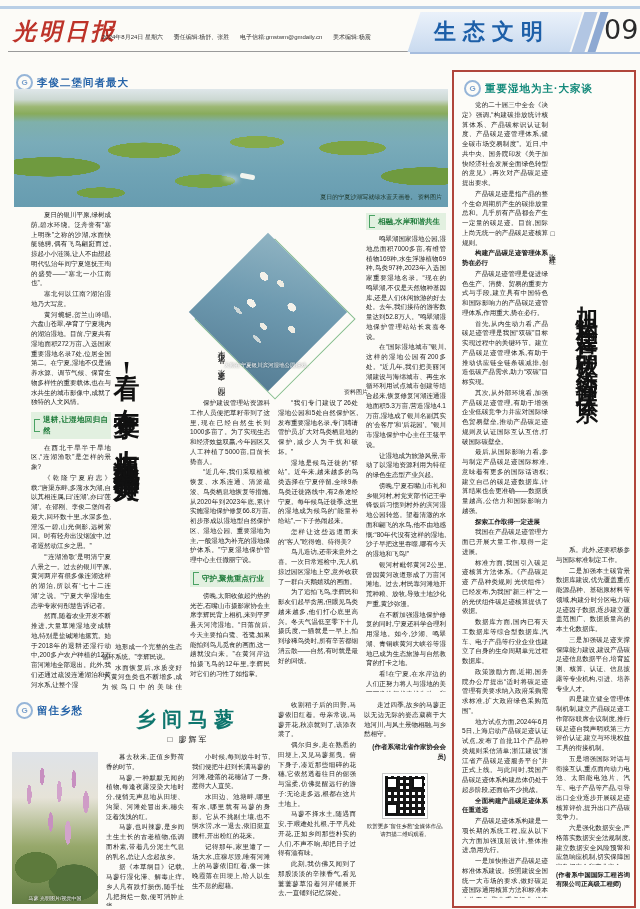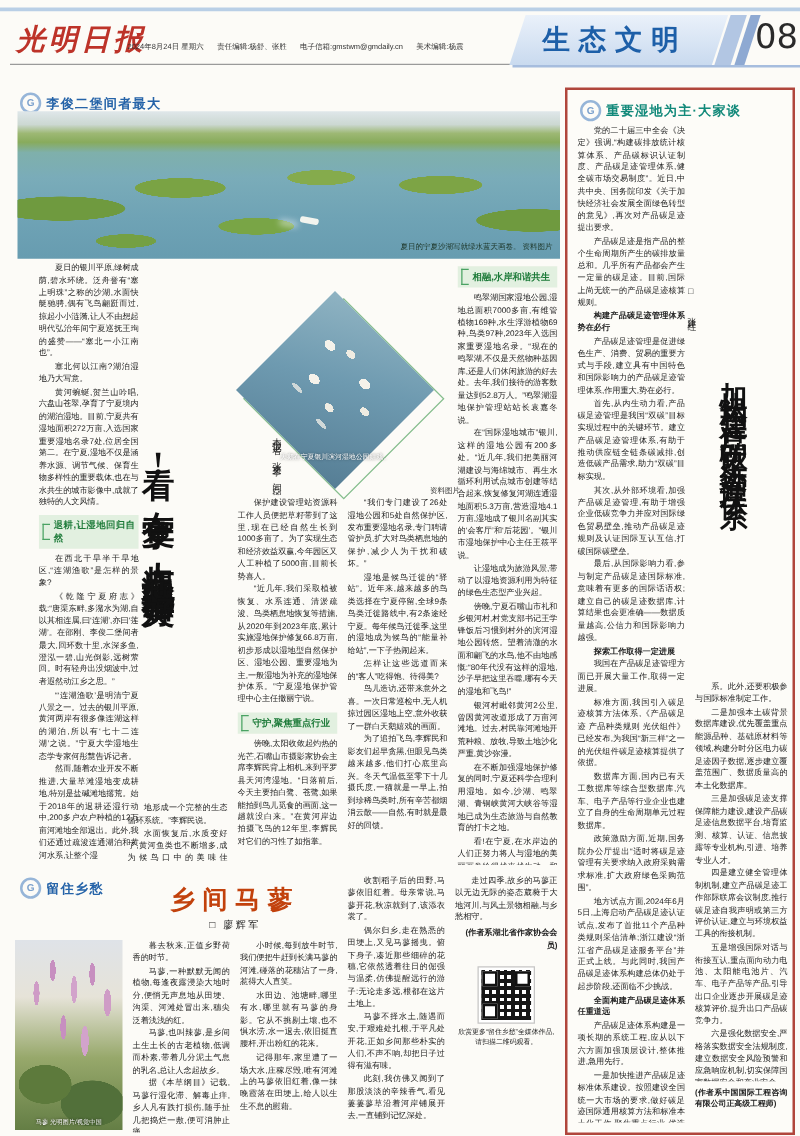--- a/index.html
+++ b/index.html
@@ -75,21 +75,21 @@
   .cb-box{left:452px;top:70px;width:180px;height:834px;border:2px solid #b0463c;background:#fdfcf8;}
   .cb-logo{left:464px;top:80px;}
   .cb-headline{left:570px;top:140px;width:32px;height:400px;font-size:22px;font-weight:900;
                color:#111;letter-spacing:8px;}
   .cb-author{left:547px;top:230px;height:74px;font-size:7px;color:#222;letter-spacing:2px;}
   .cb-endnote{left:556px;top:870px;width:74px;font-size:6.3px;font-weight:bold;text-align:justify;line-height:1.45;}
 
   
   .es-logo{left:16px;top:702px;}
   .es-title{left:100px;top:706px;width:176px;text-align:center;font-size:20px;font-weight:900;
-            letter-spacing:6px;color:#c2410c;}
+            letter-spacing:6px;color:#0f766e;}
   .es-author{left:100px;top:734px;width:176px;text-align:center;font-size:8px;color:#222;letter-spacing:2px;}
   .es-photo{left:12px;top:752px;width:86px;height:152px;background:
     radial-gradient(ellipse 4px 16px at 20% 28%, #cf9cc6 60%, transparent 61%),
     radial-gradient(ellipse 4px 14px at 35% 16%, #c78fc0 60%, transparent 61%),
     radial-gradient(ellipse 4px 18px at 55% 26%, #d2a3cb 60%, transparent 61%),
     radial-gradient(ellipse 4px 15px at 72% 18%, #c78fc0 60%, transparent 61%),
     radial-gradient(ellipse 5px 18px at 86% 33%, #cf9cc6 60%, transparent 61%),
     radial-gradient(ellipse 4px 16px at 45% 46%, #c78fc0 60%, transparent 61%),
     radial-gradient(ellipse 5px 20px at 65% 53%, #d2a3cb 60%, transparent 61%),
     radial-gradient(ellipse 30px 22px at 28% 76%, #5d7a3c 70%, transparent 71%),
@@ -116,21 +116,21 @@
     <span>2024年8月24日 星期六</span>
     <span>责任编辑:杨舒、张胜</span>
     <span>电子信箱:gmstwm@gmdaily.cn</span>
     <span>美术编辑:杨震</span>
   </div>
   <div class="abs head-rule"></div>
   <div class="abs badge-bg"></div>
   <div class="abs badge-stripe1"></div>
   <div class="abs badge-stripe2"></div>
   <div class="abs badge-text serif">生态文明</div>
-  <div class="abs page-num">08</div>
+  <div class="abs page-num">09</div>
   <div class="abs badge-underline"></div>
 
   <section>
     <div class="abs clogo" style="left:16px;top:74px;">
       <span class="gmark">G</span>
       <span class="lbl">李俊二堡间者最大</span>
     </div>
 
     <div class="abs wl-photo">
       <div class="abs boat"></div>

